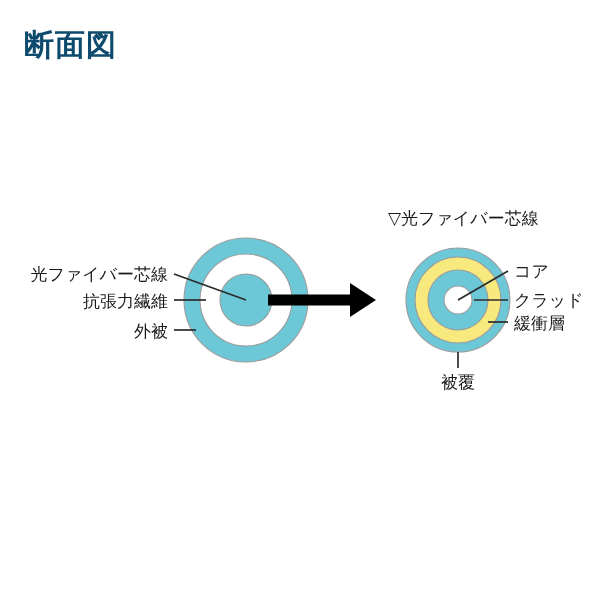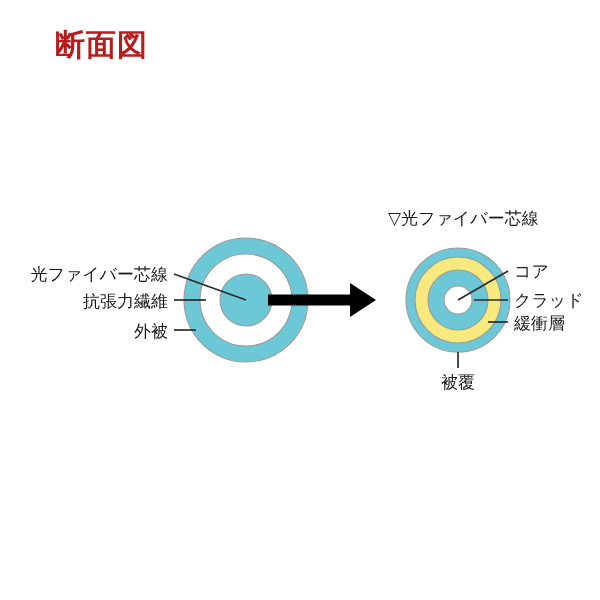--- a/index.html
+++ b/index.html
@@ -20,25 +20,24 @@
     top: 0;
     width: 600px;
     height: 600px;
   }
   .page-title {
     position: absolute;
     left: 24px;
     top: 30px;
     font-size: 30px;
     font-weight: bold;
-    color: #b91c1c;
+    color: #0c4a6e;
     letter-spacing: 1px;
     line-height: 1;
     white-space: nowrap;
-    margin-left: 31px;
   }
   svg.diagram {
     position: absolute;
     left: 0;
     top: 0;
     width: 600px;
     height: 600px;
     display: block;
   }
   .lbl {

